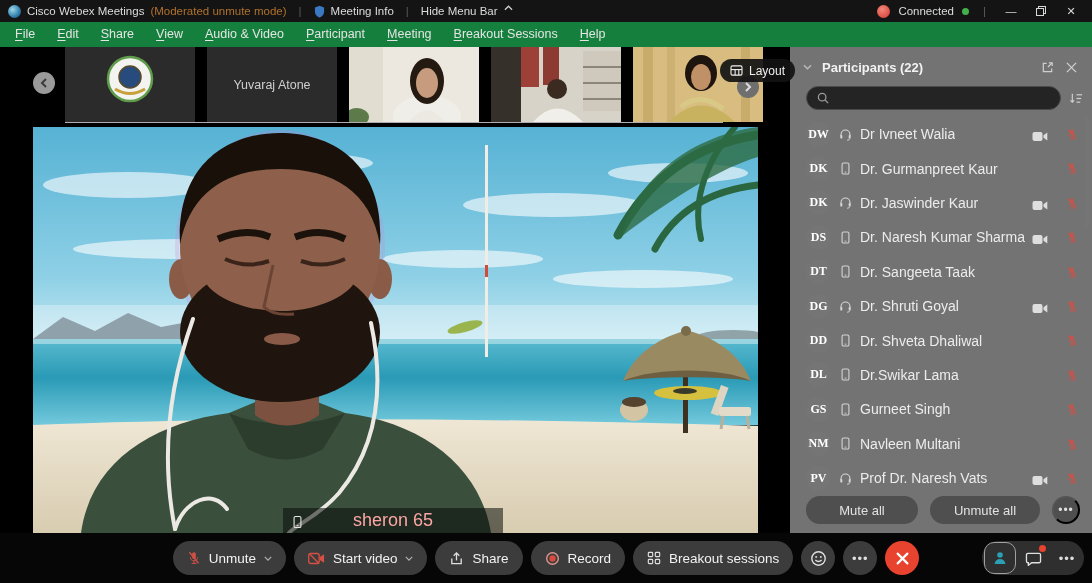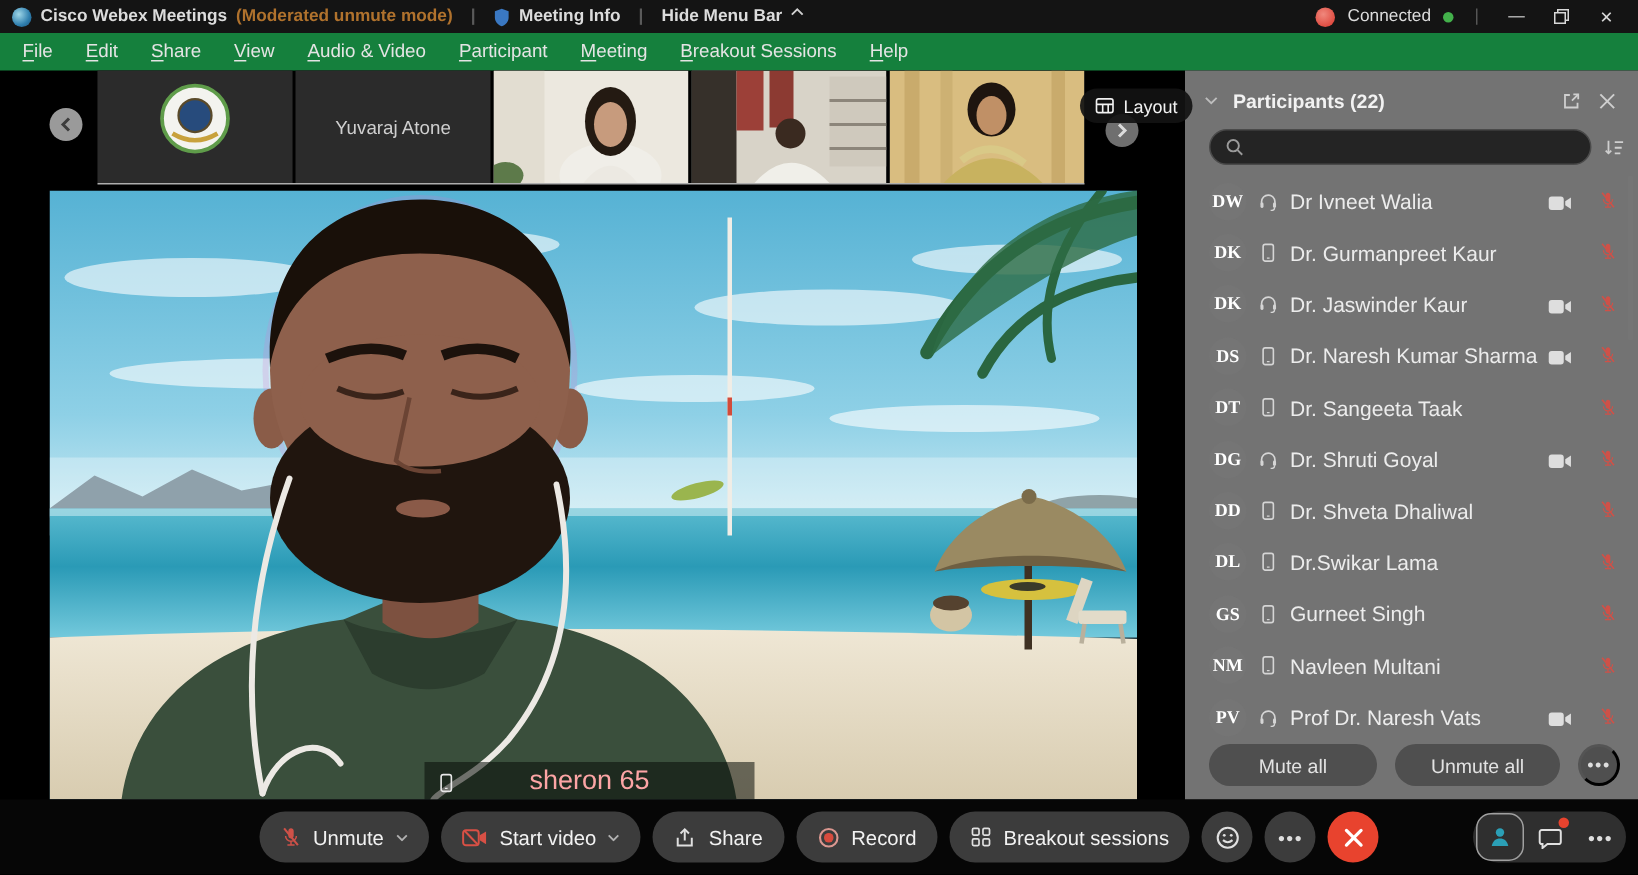--- a/index.html
+++ b/index.html
@@ -2,38 +2,38 @@
 <html><head>
 <meta charset="utf-8">
 <style>
   html,body{margin:0;padding:0;background:#000;}
   *{box-sizing:border-box;font-family:"Liberation Sans",sans-serif;}
   #app{position:relative;width:1092px;height:583px;background:#000;overflow:hidden;}
 
   
   .titlebar{position:absolute;left:0;top:0;width:1092px;height:22px;background:#141414;
     display:flex;align-items:center;color:#dcdcdc;font-size:11.5px;}
-  .tb-left{display:flex;gap:6px;padding-left:8px;font-weight:bold;}
+  .tb-left{display:flex;gap:6px;padding-left:8px;}
   .webex-ball{width:13px;height:13px;border-radius:50%;
     background:radial-gradient(circle at 35% 35%,#9fd7e8,#2f7fae 60%,#1b4f78);}
   .mode-note{color:#b0722d;}
   .tb-sep{color:#5a5a5a;margin:0 6px;}
   .tb-right{position:absolute;right:0;top:0;height:22px;display:flex;align-items:center;gap:8px;padding-right:10px;}
   .status-ball{width:13px;height:13px;border-radius:50%;background:radial-gradient(circle at 40% 35%,#f0887d,#d8352a);}
   .green-dot{width:7px;height:7px;border-radius:50%;background:#43b14b;}
   .win-btn{width:22px;height:22px;display:flex;align-items:center;justify-content:center;color:#d8d8d8;font-size:11px;cursor:default;}
 
   
   .menubar{position:absolute;left:0;top:22px;width:1092px;height:25px;background:#15803d;
     display:flex;align-items:center;padding-left:4px;color:#e4e4e4;font-size:12.5px;}
   .menu-item{padding:0 11px;line-height:25px;}
   .menu-item u{text-decoration:underline;text-underline-offset:2px;}
 
   
-  .strip{position:absolute;left:65px;top:47px;height:75px;display:flex;gap:2px;text-align:right;}
+  .strip{position:absolute;left:65px;top:47px;height:75px;display:flex;gap:12px;text-align:right;}
   .thumb{width:130px;height:75px;background:#2b2b2b;position:relative;overflow:hidden;flex:none;}
   .thumb svg{display:block;width:100%;height:100%;}
   .thumb-name{width:100%;height:100%;display:flex;align-items:center;justify-content:center;color:#cfcfcf;font-size:12.5px;}
   .strip-underline{position:absolute;left:65px;top:122px;width:658px;height:1px;background:#d9d9d9;opacity:.8;}
   .arrow-btn{position:absolute;width:22px;height:22px;border-radius:50%;background:#9a9a9a;
     display:flex;align-items:center;justify-content:center;}
   .arrow-left{left:33px;top:72px;}
   .arrow-right{left:737px;top:76px;background:#6f6f6f;}
   .layout-pill{position:absolute;left:720px;top:59px;height:23px;padding:0 10px;border-radius:12px;
     background:rgba(18,18,18,.92);color:#f0f0f0;font-size:12px;display:flex;align-items:center;gap:6px;z-index:5;}

